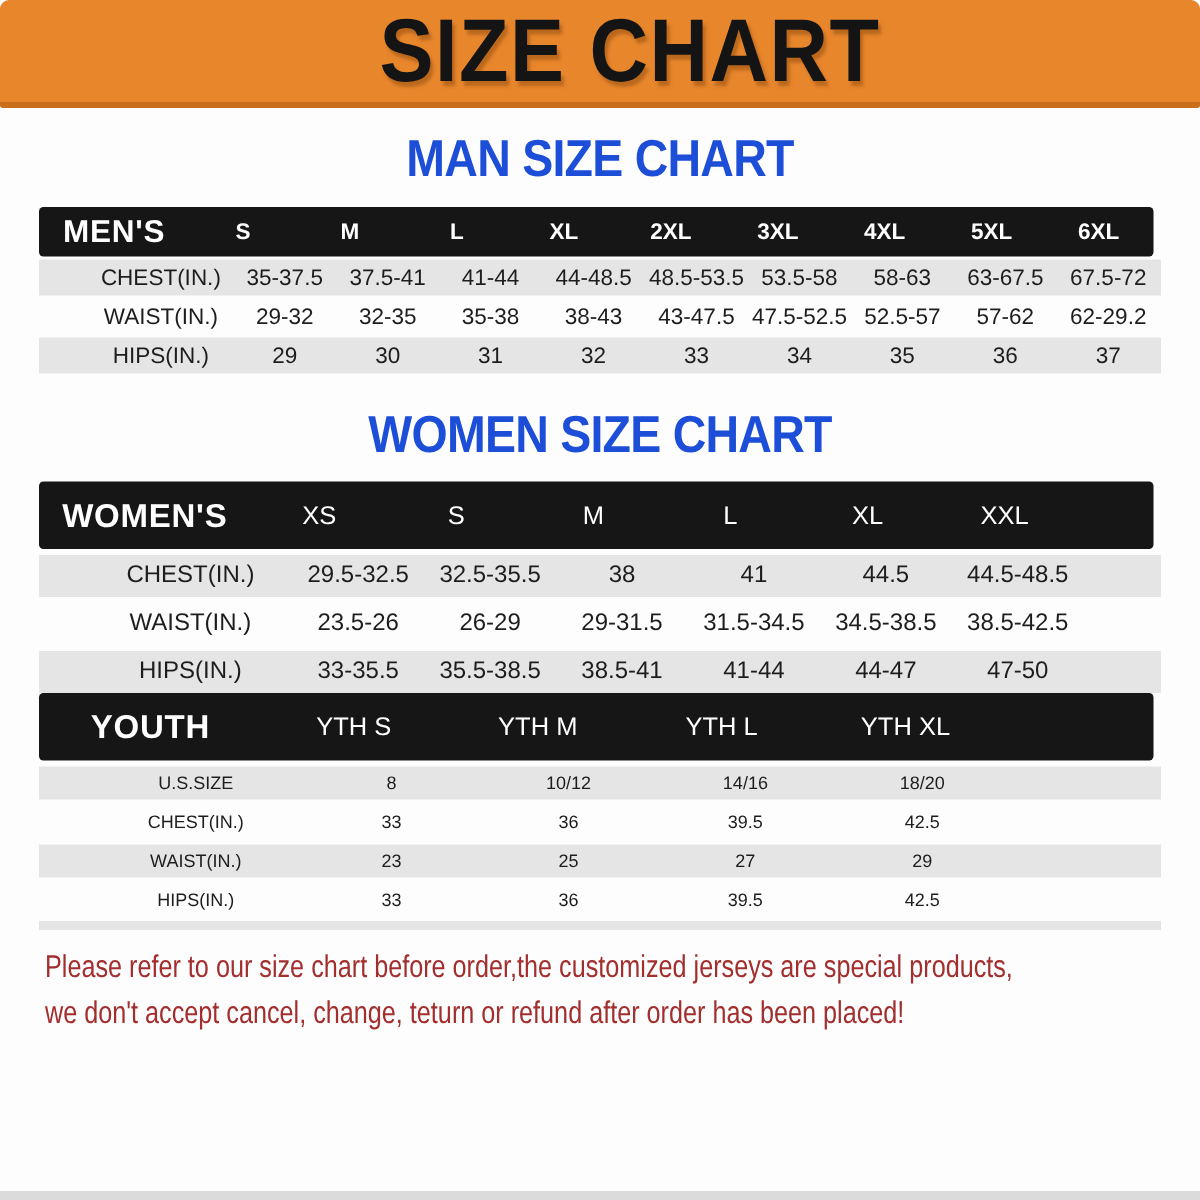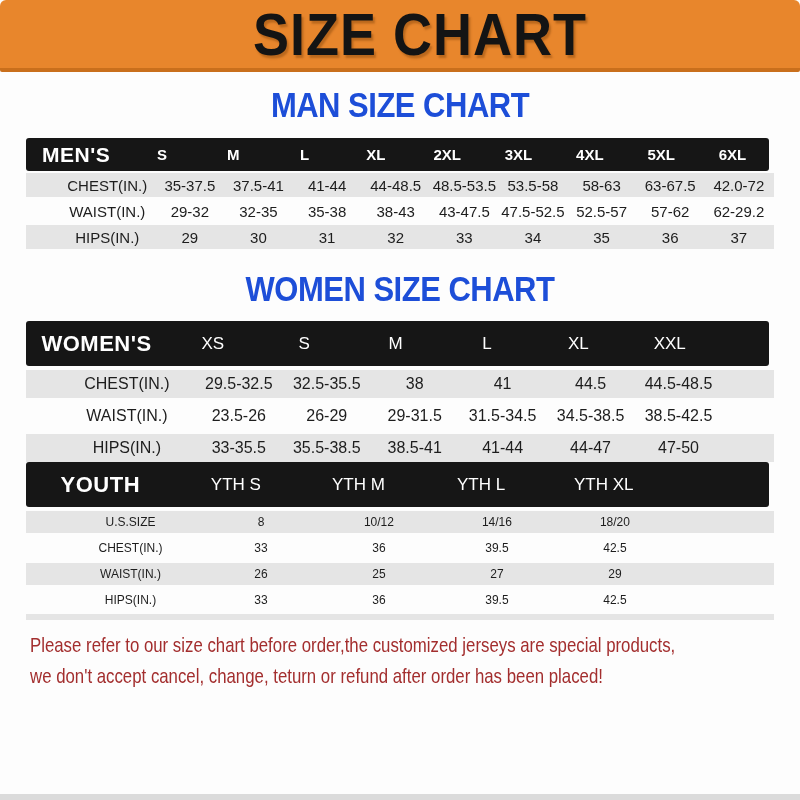--- a/index.html
+++ b/index.html
@@ -90,21 +90,21 @@
         <div class="brow gray">
           <span class="c-label">CHEST(IN.)</span>
           <span class="c">35-37.5</span>
           <span class="c">37.5-41</span>
           <span class="c">41-44</span>
           <span class="c">44-48.5</span>
           <span class="c">48.5-53.5</span>
           <span class="c">53.5-58</span>
           <span class="c">58-63</span>
           <span class="c">63-67.5</span>
-          <span class="c">42.0-72</span>
+          <span class="c">67.5-72</span>
         </div>
         <div class="brow white">
           <span class="c-label">WAIST(IN.)</span>
           <span class="c">29-32</span>
           <span class="c">32-35</span>
           <span class="c">35-38</span>
           <span class="c">38-43</span>
           <span class="c">43-47.5</span>
           <span class="c">47.5-52.5</span>
           <span class="c">52.5-57</span>
@@ -186,21 +186,21 @@
         </div>
         <div class="brow white">
           <span class="c-label">CHEST(IN.)</span>
           <span class="c">33</span>
           <span class="c">36</span>
           <span class="c">39.5</span>
           <span class="c">42.5</span>
         </div>
         <div class="brow gray">
           <span class="c-label">WAIST(IN.)</span>
-          <span class="c">26</span>
+          <span class="c">23</span>
           <span class="c">25</span>
           <span class="c">27</span>
           <span class="c">29</span>
         </div>
         <div class="brow white">
           <span class="c-label">HIPS(IN.)</span>
           <span class="c">33</span>
           <span class="c">36</span>
           <span class="c">39.5</span>
           <span class="c">42.5</span>

